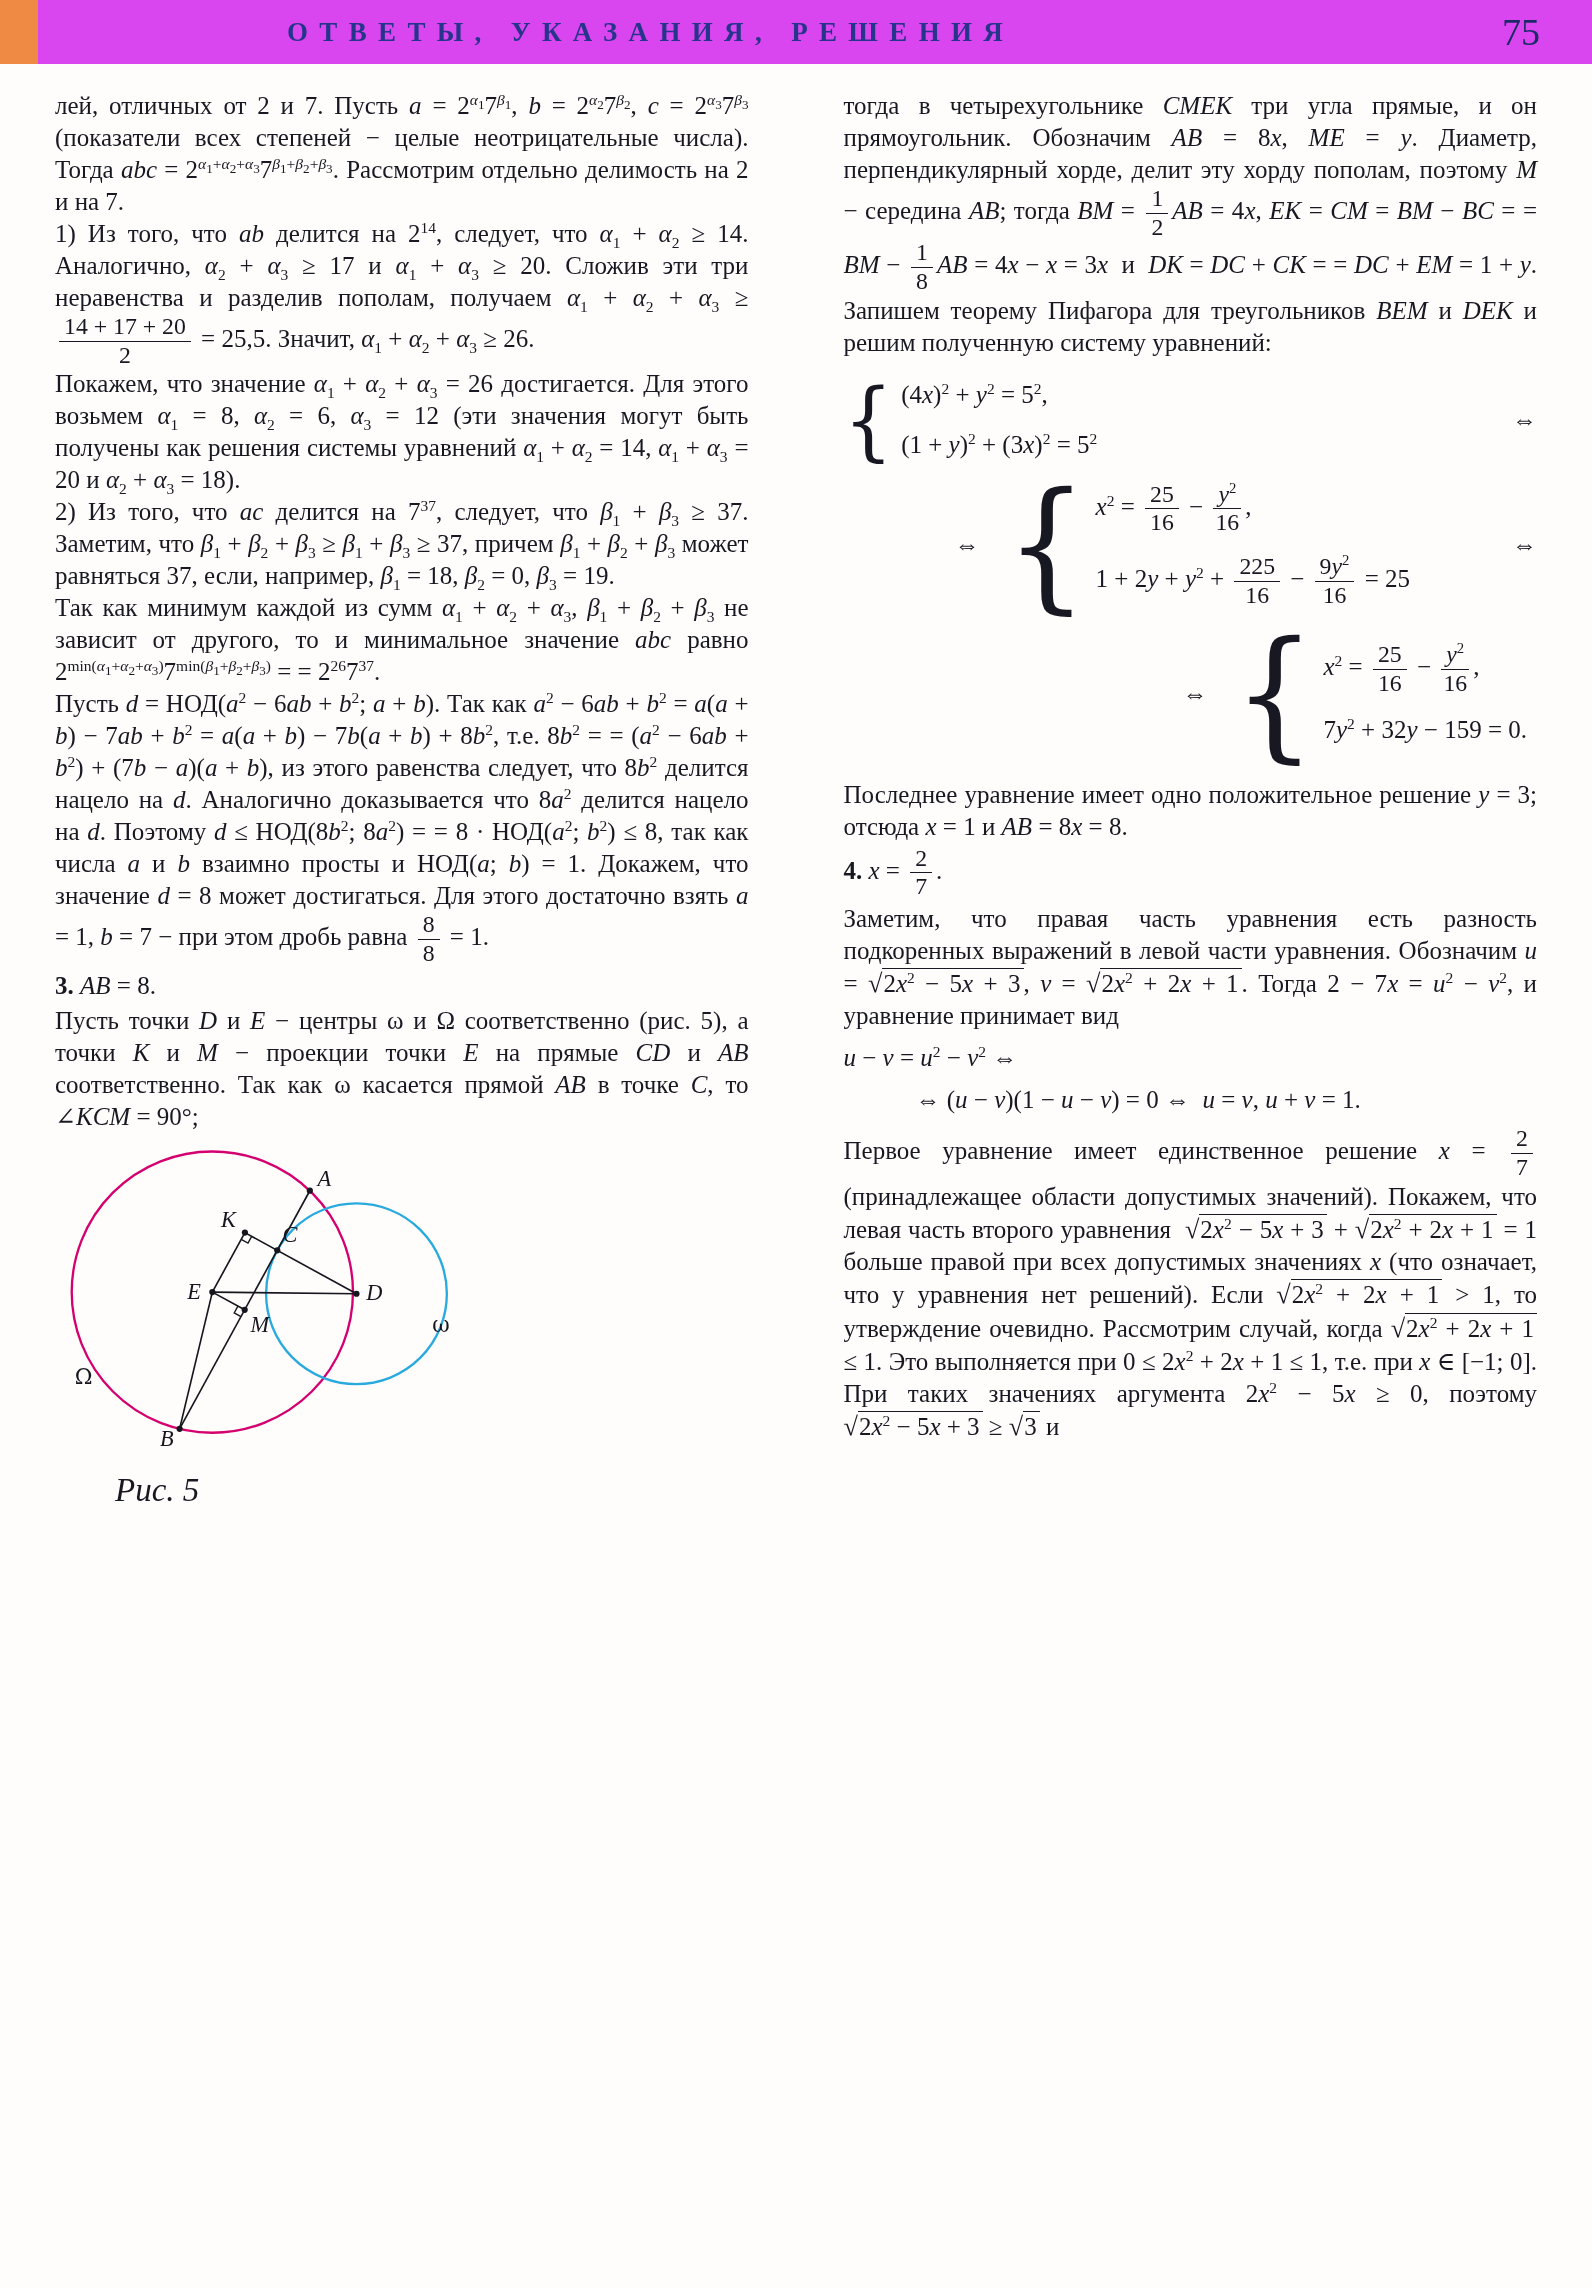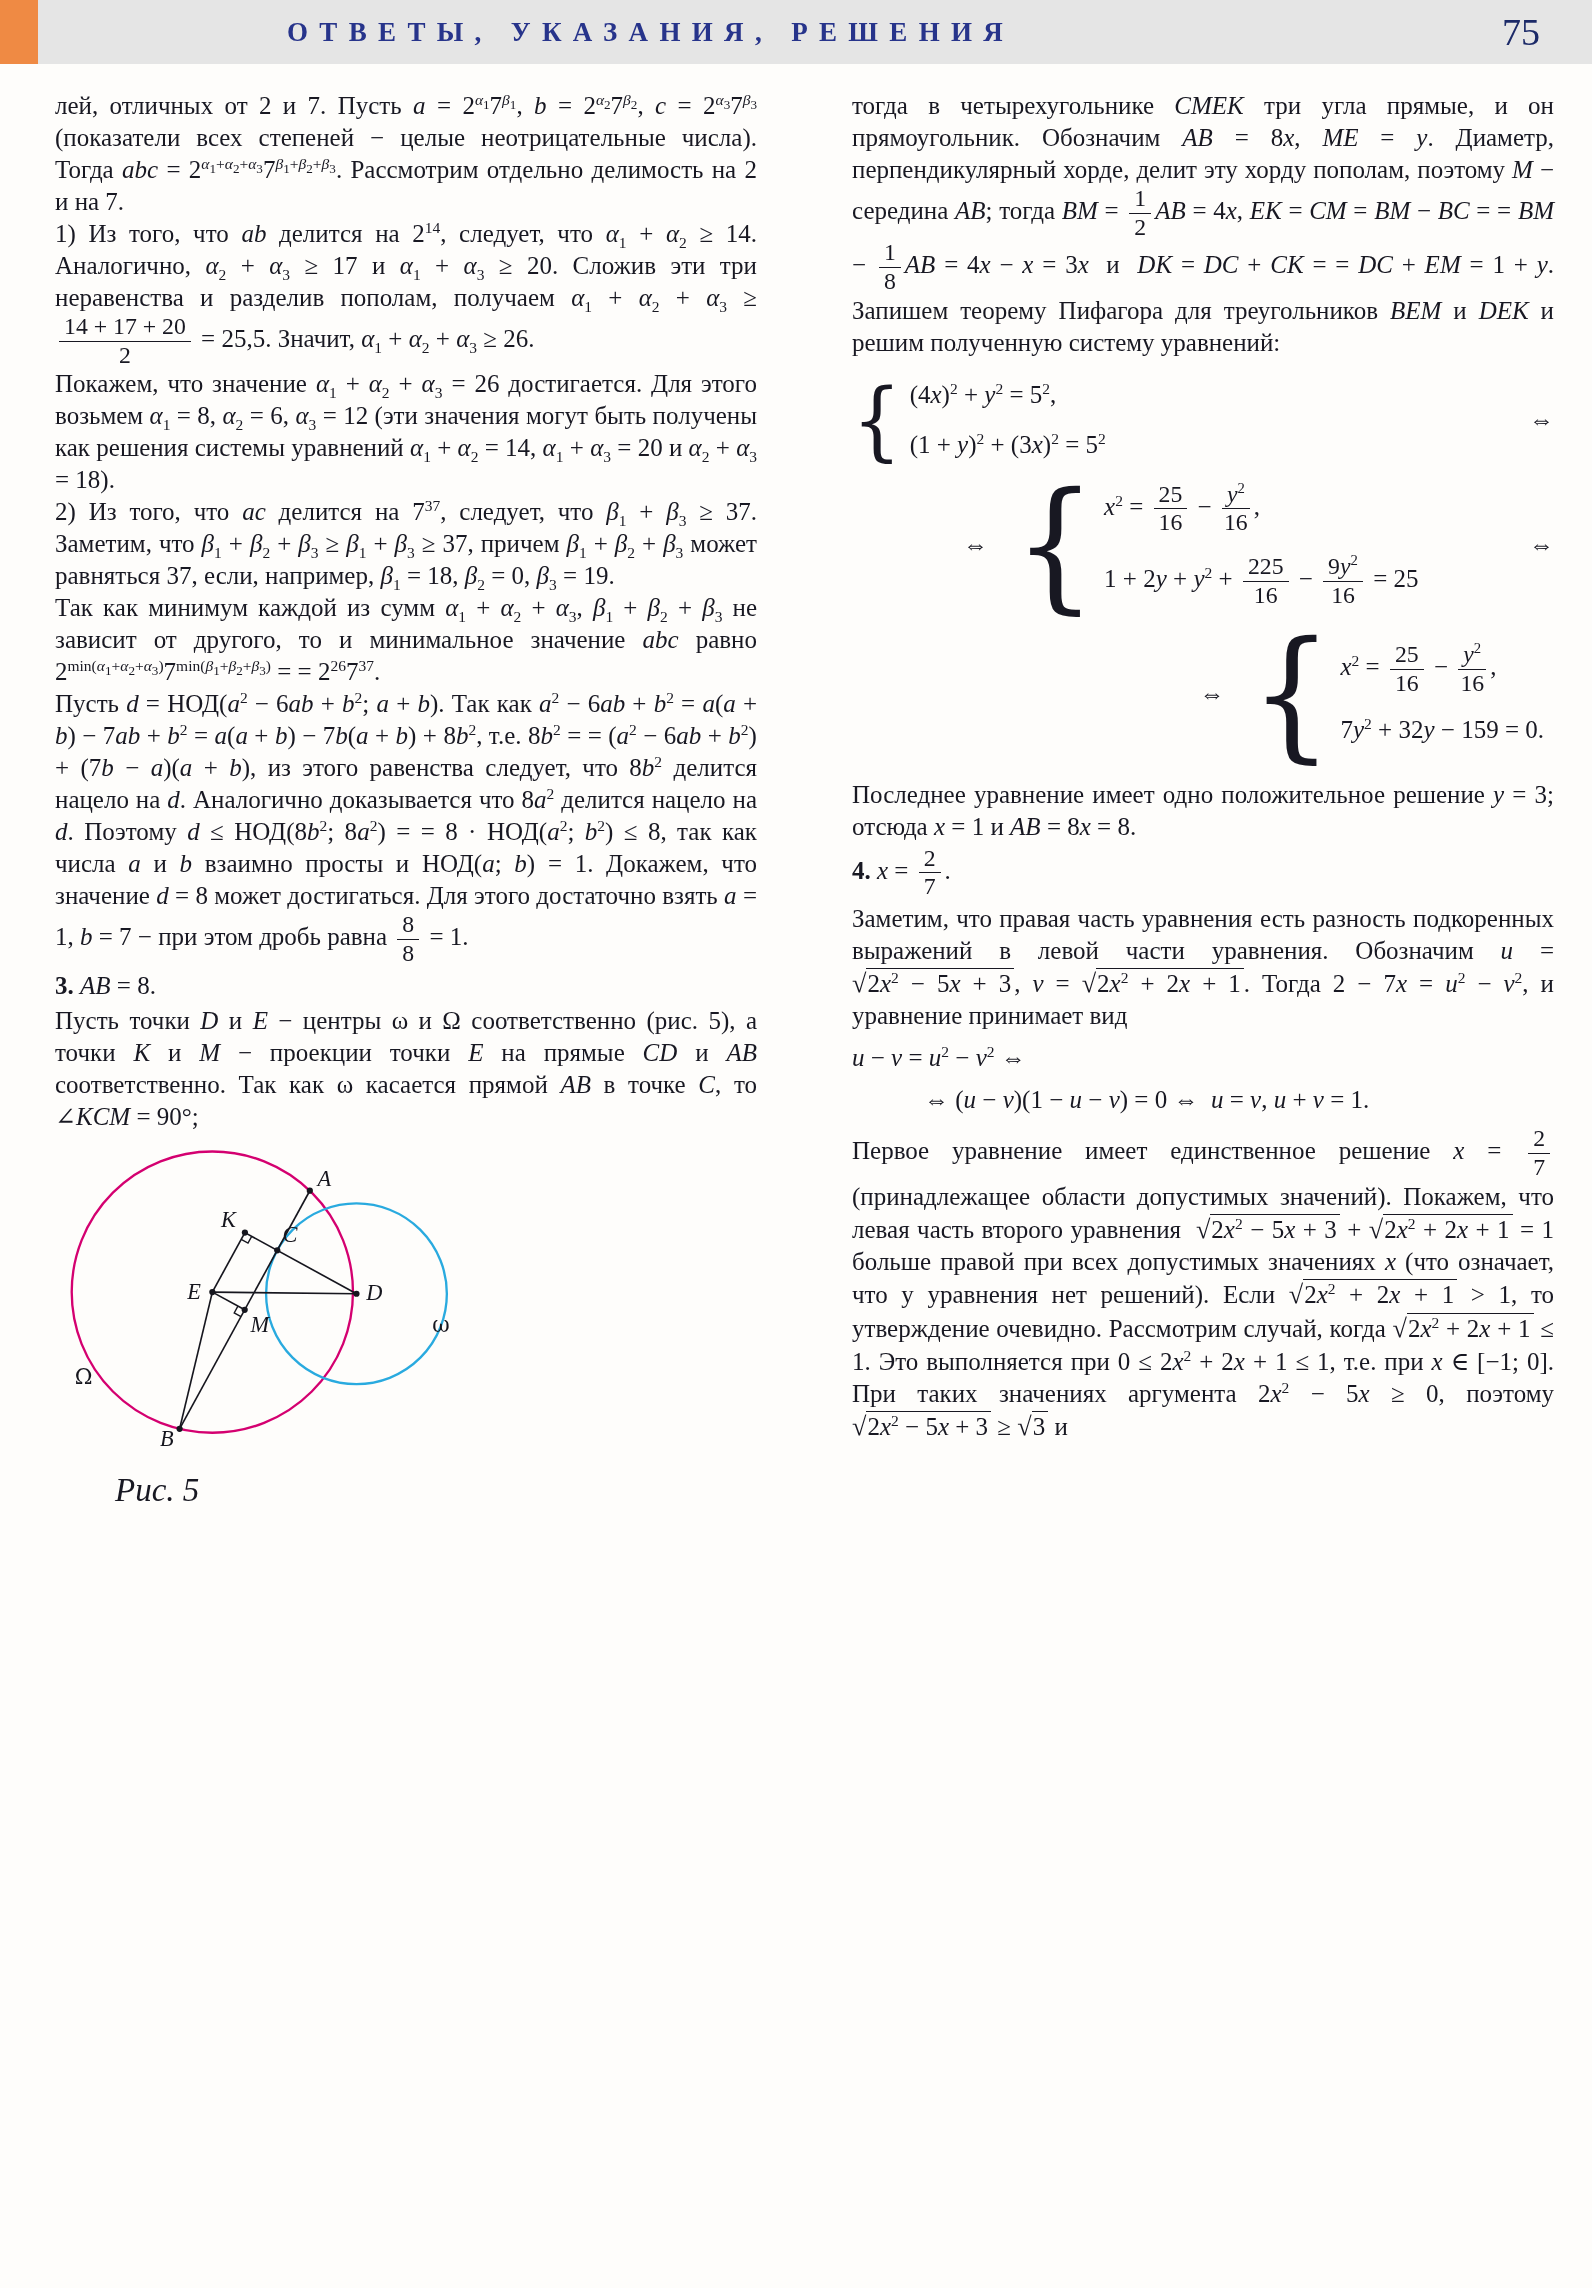--- a/index.html
+++ b/index.html
@@ -4,26 +4,26 @@
 <style>
   html,body{margin:0;padding:0;}
   body{
     width:1592px;height:2289px;background:#ffffff;
     font-family:"Liberation Serif","DejaVu Serif",serif;
     color:#181822;overflow:hidden;
   }
   .page{position:relative;width:1592px;height:2289px;background:#fefdfb;overflow:hidden;}
 
   
-  .band{display:flex;align-items:center;height:64px;background:#e5e5e5;}
+  .band{display:flex;align-items:center;height:64px;background:#d946ef;}
   .corner{width:38px;height:64px;background:#ef8a44;flex:0 0 auto;}
   .htitle{margin-left:249px;font-weight:bold;font-size:27px;letter-spacing:0.42em;color:#27348b;white-space:nowrap;}
   .pagenum{margin-left:auto;margin-right:52px;font-size:38px;color:#1c2a68;}
 
-  main{display:flex;gap:95px;padding:26px 38px 0 55px;}
+  main{display:flex;gap:95px;padding:26px 55px 0 55px;}
   .col{flex:1 1 0;min-width:0;}
 
   .blk{font-size:25px;line-height:1.28;}
   .blk.p{text-align:justify;}
   .blk.ans{margin:3px 0;}
   .blk.line{margin:10px 0;}
   .blk.line.indent2{margin-left:72px;}
   i{font-style:italic;}
   sup,sub{font-size:0.62em;line-height:0;}
   sup sub,sub sup{font-size:0.85em;}

